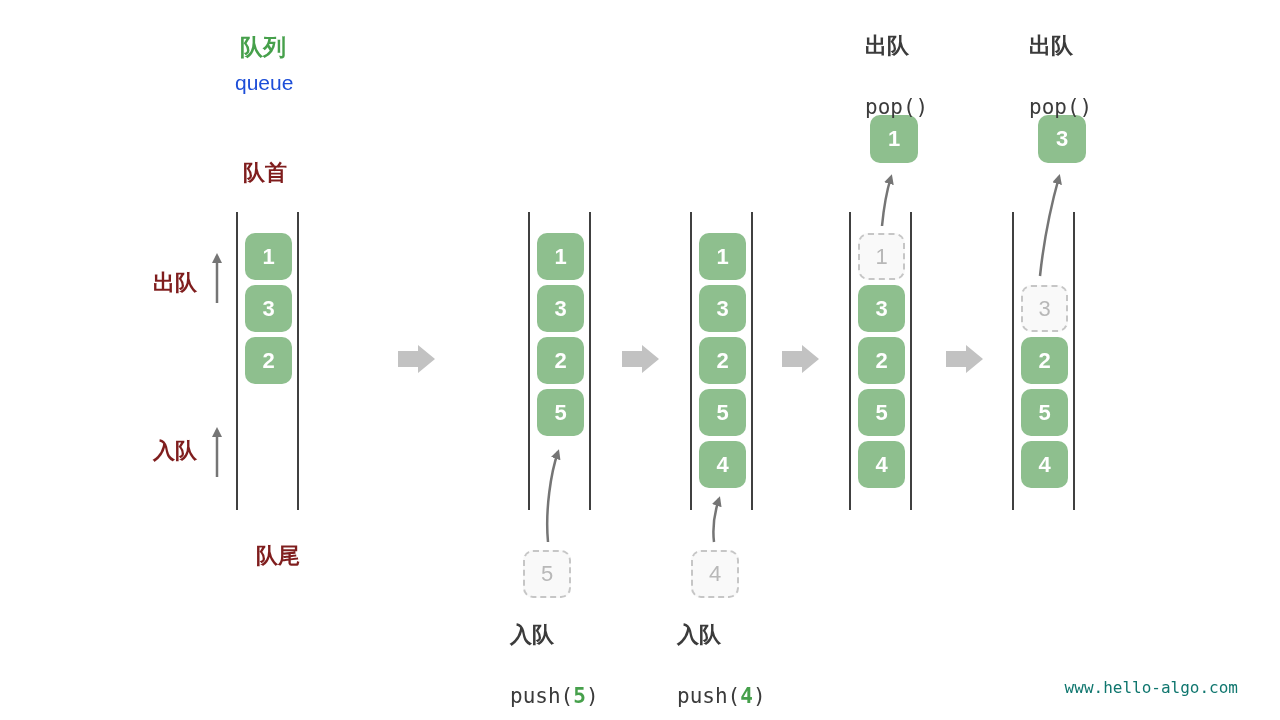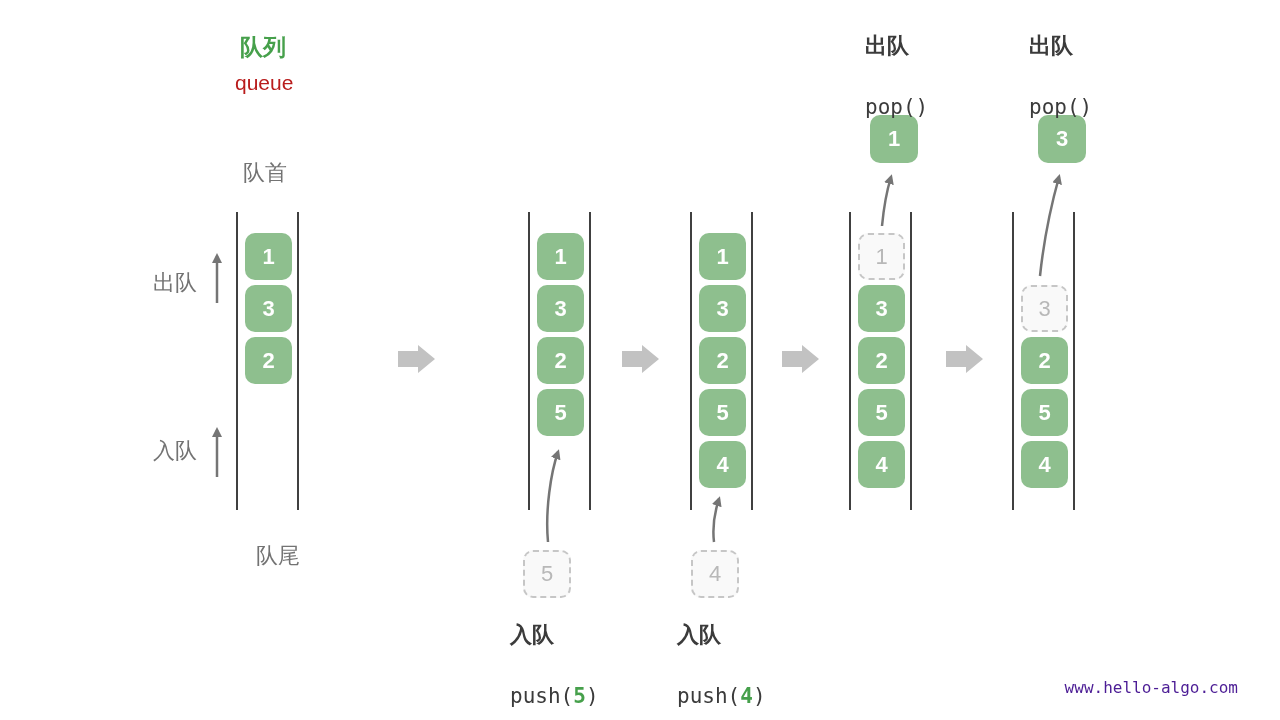--- a/index.html
+++ b/index.html
@@ -13,38 +13,38 @@
   }
   #arrows-layer {
     position: absolute;
     left: 0; top: 0;
     width: 1280px; height: 720px;
     pointer-events: none;
   }
   .cn-label {
     position: absolute;
     font-size: 22px;
-    font-weight: 400;
-    color: #737373;
+    font-weight: 700;
+    color: #7f1d1d;
     white-space: nowrap;
     text-align: right;
   }
   .title-zh {
     position: absolute;
     left: 240px; top: 32px;
     font-size: 23px;
     font-weight: 700;
     color: #46a04b;
   }
   .title-en {
     position: absolute;
     left: 235px; top: 71px;
     font-size: 21px;
     font-weight: 400;
-    color: #b91c1c;
+    color: #1d4ed8;
   }
   .qcol {
     position: absolute;
     top: 212px;
     width: 63px;
     height: 298px;
     box-sizing: border-box;
     border-left: 2px solid #404040;
     border-right: 2px solid #404040;
   }
@@ -118,21 +118,21 @@
   .code .arg {
     color: #46a04b;
     font-weight: 700;
   }
   .watermark {
     position: absolute;
     right: 42px;
     top: 678px;
     font-family: "DejaVu Sans Mono", monospace;
     font-size: 16px;
-    color: #4c1d95;
+    color: #0f766e;
   }
 </style>
 </head>
 <body>
 
 <div id="canvas">
 
   <svg id="arrows-layer" viewBox="0 0 1280 720">
     <defs>
       <marker id="ah" markerWidth="11" markerHeight="11" refX="7" refY="5" orient="auto" markerUnits="userSpaceOnUse">

